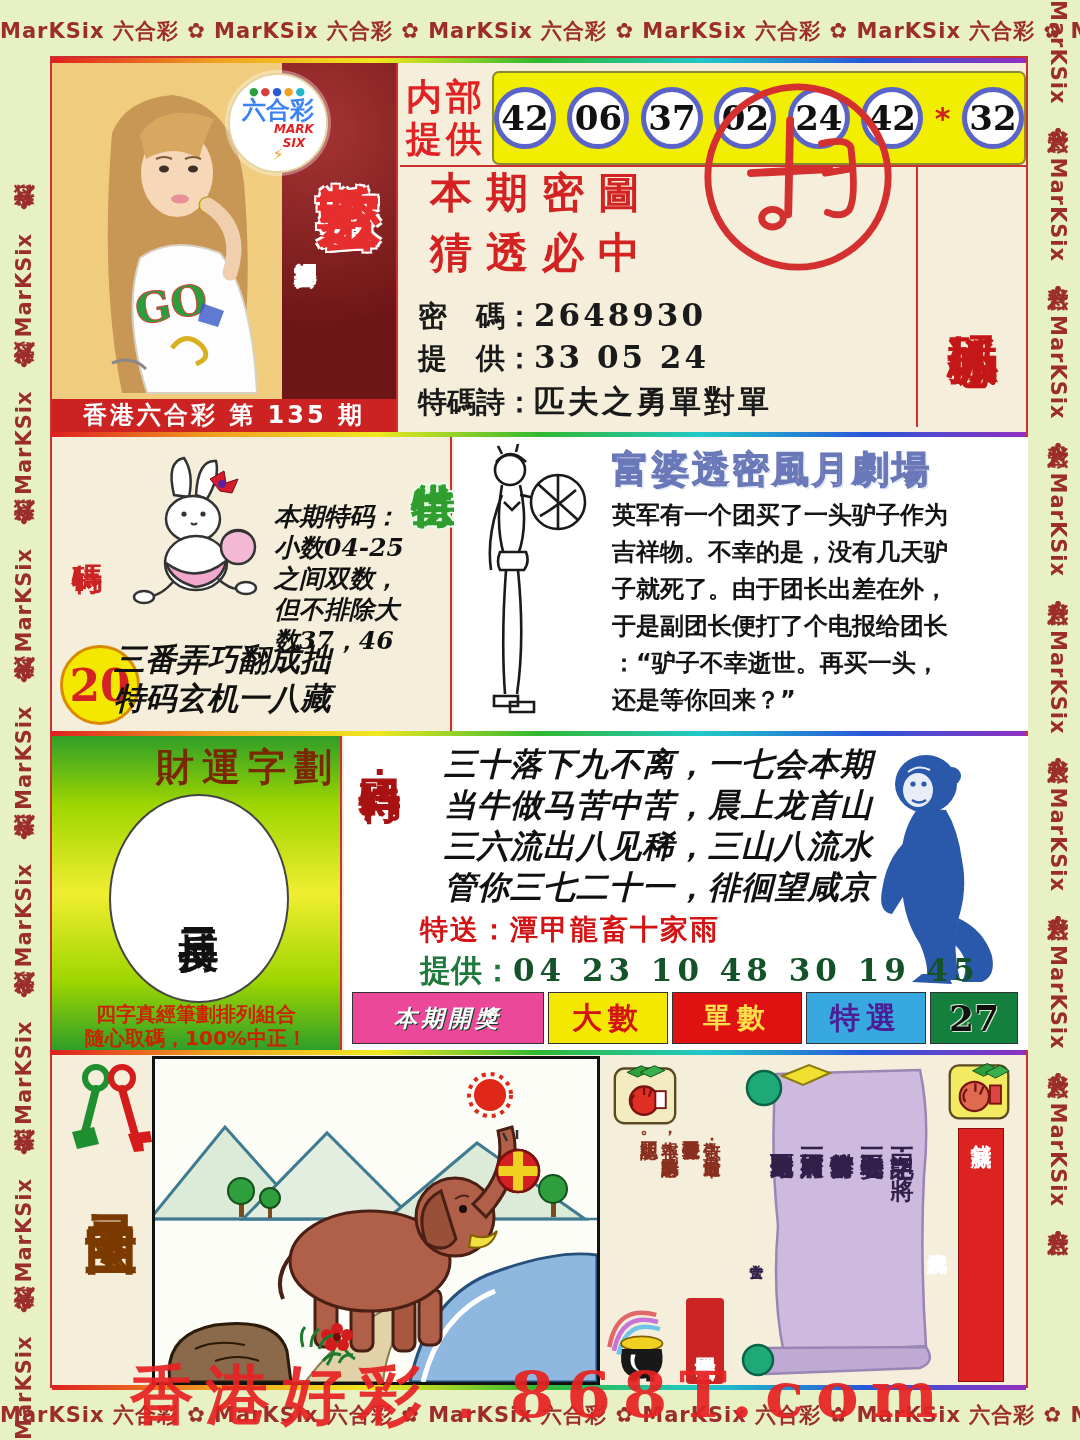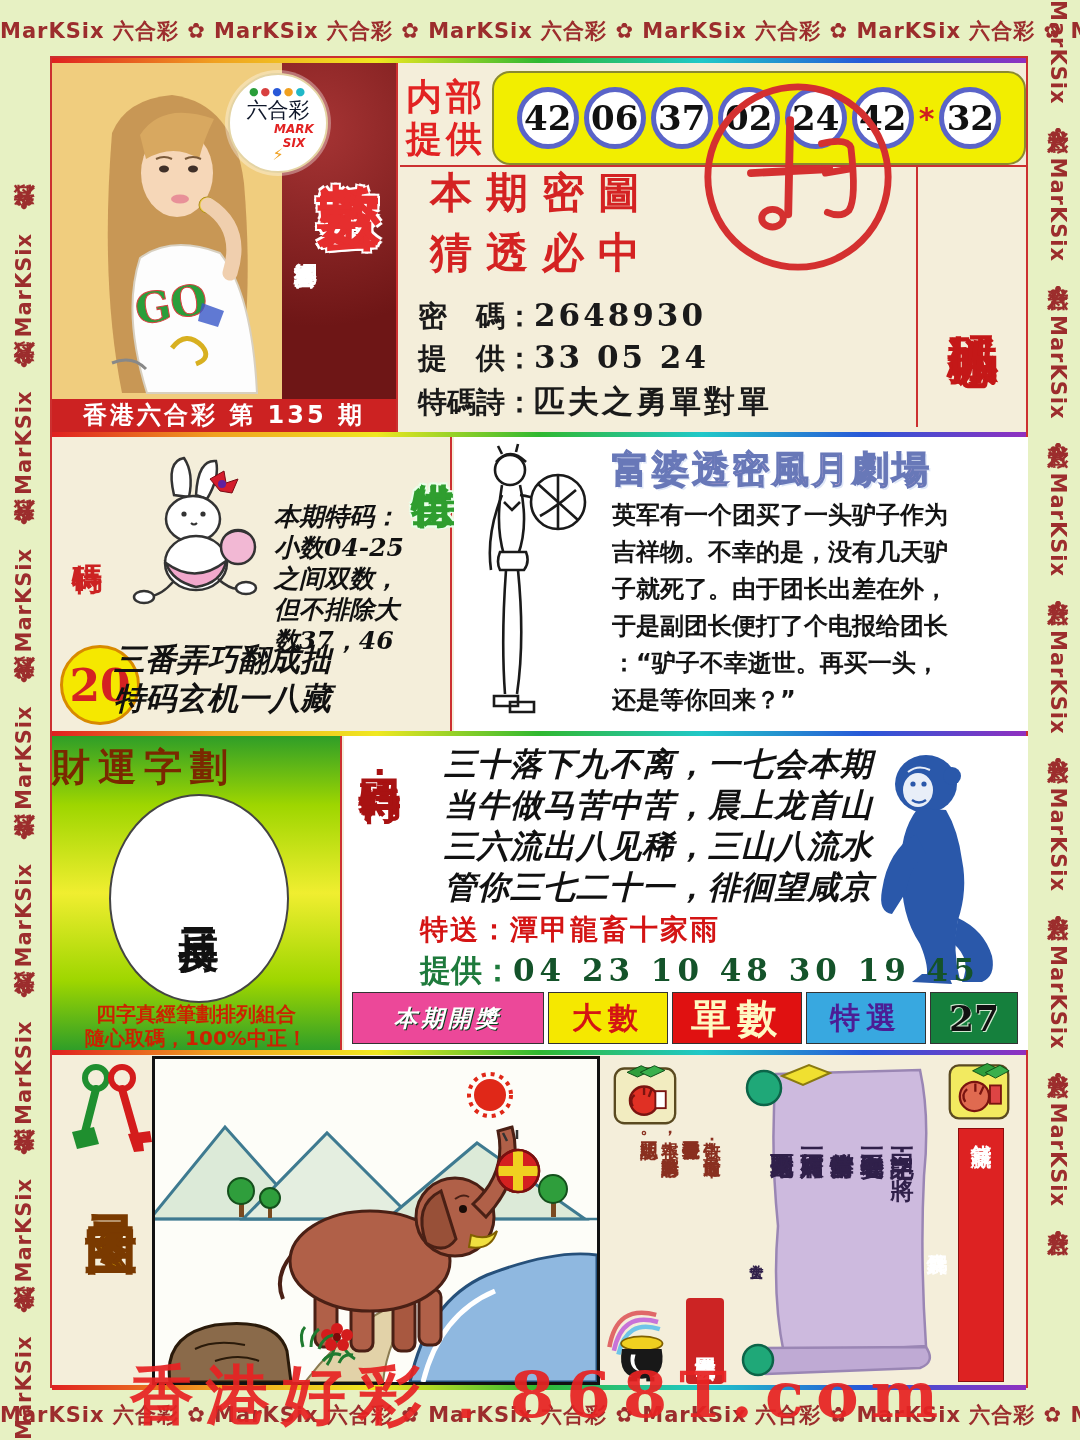--- a/index.html
+++ b/index.html
@@ -15,27 +15,27 @@
   .serif{font-family:"DejaVu Serif",serif;}
 
   
   #photo-panel{left:0;top:5px;width:346px;height:369px;border-right:2px solid #cc3030;background:linear-gradient(135deg,#f6d88c,#e2a94e);}
   #maroon-band{position:absolute;right:0;top:0;width:114px;height:336px;background:radial-gradient(circle at 30% 20%,#a63434,#6e1616 70%);}
   #big-title{position:absolute;right:8px;top:70px;font-size:64px;font-weight:bold;color:#e62e2e;line-height:1.22;
     text-shadow:-2px -2px 0 #fff,2px -2px 0 #fff,-2px 2px 0 #fff,2px 2px 0 #fff;}
   #sub-title{position:absolute;right:76px;top:182px;font-size:23px;color:#fff;font-weight:bold;line-height:1.25;}
   #badge{position:absolute;left:176px;top:10px;width:96px;height:96px;background:#fff;border:2px solid #e4d4a4;border-radius:50%;text-align:center;box-shadow:0 0 0 3px rgba(255,255,255,.35);}
   #badge .dots{font-size:11px;letter-spacing:2px;margin-top:10px;}
-  #badge .l1{color:#0f172a;font-weight:normal;font-size:21px;line-height:24px;}
+  #badge .l1{color:#3b82f6;font-weight:bold;font-size:24px;line-height:24px;}
   #badge .l2{color:#e22222;font-weight:bold;font-size:12px;font-style:italic;padding-left:32px;}
   #issue-bar{position:absolute;left:0;bottom:0;width:100%;height:33px;background:#cc2222;color:#fff;font-size:24px;font-weight:bold;text-align:center;line-height:33px;letter-spacing:3px;}
 
   #secret-panel{left:348px;top:5px;width:628px;height:369px;}
   #seal{position:absolute;left:6px;top:12px;width:80px;font-size:36px;line-height:42px;color:#e22222;font-weight:bold;letter-spacing:4px;}
-  #balls-bar{position:absolute;left:92px;top:8px;width:530px;height:90px;background:#f2ee00;border:2px solid #8a8a30;border-radius:18px;display:flex;align-items:center;justify-content:center;gap:5px;}
+  #balls-bar{position:absolute;left:92px;top:8px;width:530px;height:90px;background:#f2ee00;border:2px solid #8a8a30;border-radius:7px;display:flex;align-items:center;justify-content:space-between;gap:5px;}
   .ball{width:62px;height:62px;border-radius:50%;background:#fff;border:5px solid #5a64c8;display:flex;align-items:center;justify-content:center;font-size:34px;font-weight:bold;font-family:"DejaVu Serif",serif;color:#111;box-sizing:border-box;}
   .ball-sep{color:#d02020;font-size:30px;font-weight:bold;}
   #secret-divider{position:absolute;left:0;top:102px;width:100%;border-top:2px solid #cc3030;}
   #secret-left{position:absolute;left:6px;top:92px;width:508px;height:260px;}
   .sm-title{position:absolute;left:24px;font-size:42px;font-weight:bold;color:#d42222;letter-spacing:14px;font-family:"DejaVu Serif",serif;}
   .sm-row{position:absolute;left:12px;font-size:29px;font-weight:bold;color:#1a1a1a;white-space:nowrap;}
   .sm-row .val{font-family:"DejaVu Serif",serif;font-size:31px;letter-spacing:3px;}
   #stamp{position:absolute;left:300px;top:16px;width:196px;height:196px;}
   #slogan-col{position:absolute;left:516px;top:102px;width:112px;height:262px;border-left:2px solid #cc3030;display:flex;align-items:center;justify-content:center;}
   #slogan-col .t{font-size:50px;font-weight:bold;color:#c41818;line-height:1.3;}
@@ -49,36 +49,36 @@
   #zodiac-vert{position:absolute;left:350px;top:12px;font-size:44px;font-weight:bold;color:#2f9e2f;line-height:1.45;
     text-shadow:-1.5px -1.5px 0 #eaffea,1.5px -1.5px 0 #eaffea,-1.5px 1.5px 0 #eaffea,1.5px 1.5px 0 #eaffea;}
   #story-panel{left:402px;top:379px;width:574px;height:294px;background:#fff;}
   #story-title{position:absolute;left:158px;top:8px;font-size:37px;font-weight:bold;letter-spacing:3px;color:#f6bede;
     -webkit-text-stroke:1.3px #6878b8;text-shadow:2px 2px 0 #e0e8f8;white-space:nowrap;}
   #story-lines{position:absolute;left:158px;top:60px;width:410px;font-size:24px;line-height:37px;font-weight:bold;color:#141414;}
 
   
   #fortune-panel{left:0;top:678px;width:290px;height:314px;border-right:2px solid #cc3030;
     background:linear-gradient(180deg,#2f9e28 0%,#9ed600 22%,#f0ee30 50%,#9ed600 78%,#2f9e28 100%);}
-  #fortune-title{position:absolute;left:0;top:6px;width:100%;text-align:left;font-size:38px;font-weight:bold;color:#7a2800;letter-spacing:8px;font-family:"DejaVu Serif",serif;}
+  #fortune-title{position:absolute;left:0;top:6px;width:100%;text-align:right;font-size:38px;font-weight:bold;color:#7a2800;letter-spacing:8px;font-family:"DejaVu Serif",serif;}
   #fortune-oval{position:absolute;left:57px;top:58px;width:176px;height:205px;background:#fff;border:2px solid #444;border-radius:50%;display:flex;align-items:center;justify-content:center;}
   #fortune-oval .t{font-size:40px;font-weight:bold;color:#111;line-height:1.2;font-family:"DejaVu Serif",serif;}
   #fortune-notes{position:absolute;left:0;top:266px;width:100%;text-align:center;font-size:20px;line-height:24px;font-weight:bold;color:#cc2200;}
   #poem-panel{left:292px;top:678px;width:684px;height:314px;background:#fff;}
   #poem-label{position:absolute;left:10px;top:12px;font-size:42px;font-weight:bold;color:#a81212;line-height:1.23;font-family:"DejaVu Serif",serif;}
   #poem-lines{position:absolute;left:76px;top:8px;width:440px;font-size:32px;line-height:41px;font-weight:bold;color:#111;font-family:"DejaVu Serif",serif;font-style:italic;white-space:nowrap;letter-spacing:1px;margin-left:24px;}
   #poem-special{position:absolute;left:76px;top:175px;font-size:28px;font-weight:bold;color:#d41414;letter-spacing:2px;}
   #poem-supply{position:absolute;left:76px;top:214px;font-size:31px;font-weight:bold;}
   #poem-supply .lab{color:#1e7a3c;}
   #poem-supply .val{color:#14532a;letter-spacing:5px;font-family:"DejaVu Serif",serif;}
   #draw-bar{position:absolute;left:8px;top:256px;width:666px;height:52px;display:flex;gap:4px;}
   .db{display:flex;align-items:center;justify-content:center;font-weight:bold;border:1px solid #333;box-sizing:border-box;}
   .db1{flex:0 0 192px;background:#ec4899;color:#fff;font-size:23px;letter-spacing:4px;text-shadow:1px 1px 0 #06401e;font-style:italic;}
   .db2{flex:0 0 120px;background:#f5e800;color:#d41414;font-size:30px;letter-spacing:6px;}
-  .db3{flex:0 0 130px;background:#e01111;color:#fef9c3;font-size:40px;letter-spacing:6px;}
+  .db3{flex:0 0 130px;background:#e01111;color:#fde047;font-size:28px;letter-spacing:6px;}
   .db4{flex:0 0 120px;background:#38a8e0;color:#4c1d95;font-size:30px;letter-spacing:6px;}
   .db5{flex:1;background:#15803d;color:#111;font-size:36px;font-family:"DejaVu Serif",serif;text-shadow:1px 1px 0 #cfe8cf,-1px -1px 0 #cfe8cf;}
 
   
   #treasure-title{position:absolute;left:28px;top:1118px;font-size:50px;font-weight:bold;color:#ffd400;line-height:1.25;letter-spacing:6px;
     -webkit-text-stroke:2px #7a3a00;}
   #elephant-frame{position:absolute;left:100px;top:998px;width:448px;height:329px;background:#fff;border:3px solid #111;box-sizing:border-box;}
   #notice-block{position:absolute;left:545px;top:1070px;width:126px;height:182px;font-size:17.5px;line-height:19px;font-weight:bold;color:#8a3020;}
   #notice-block.vtext div{margin:0 2px;}
   #mystery-label{position:absolute;left:634px;top:1240px;width:38px;height:86px;background:#cc2424;border-radius:4px;color:#fff;display:flex;align-items:center;justify-content:center;}

